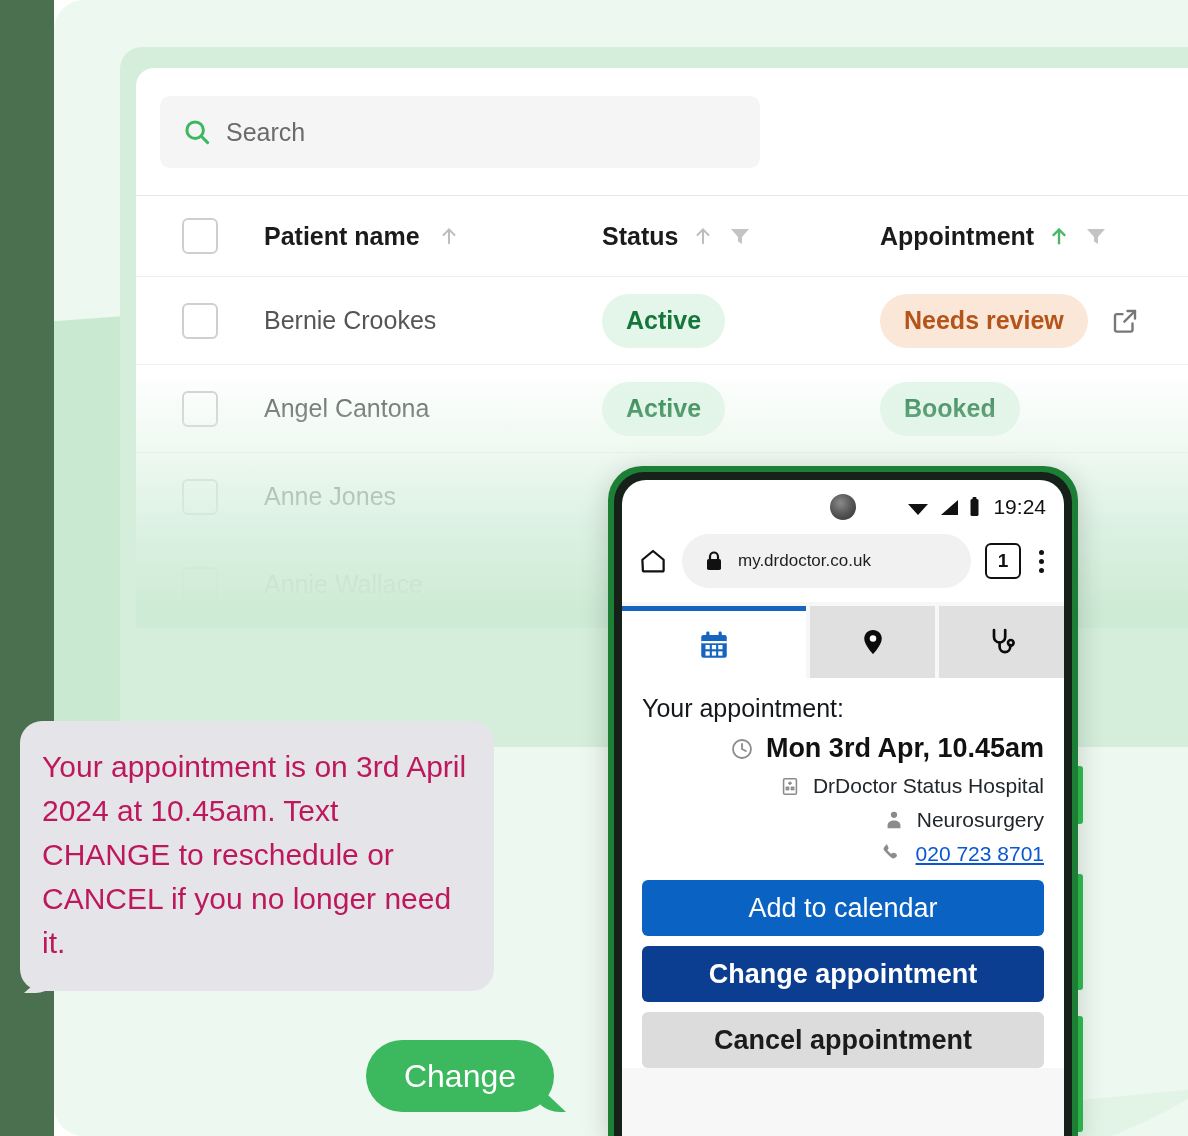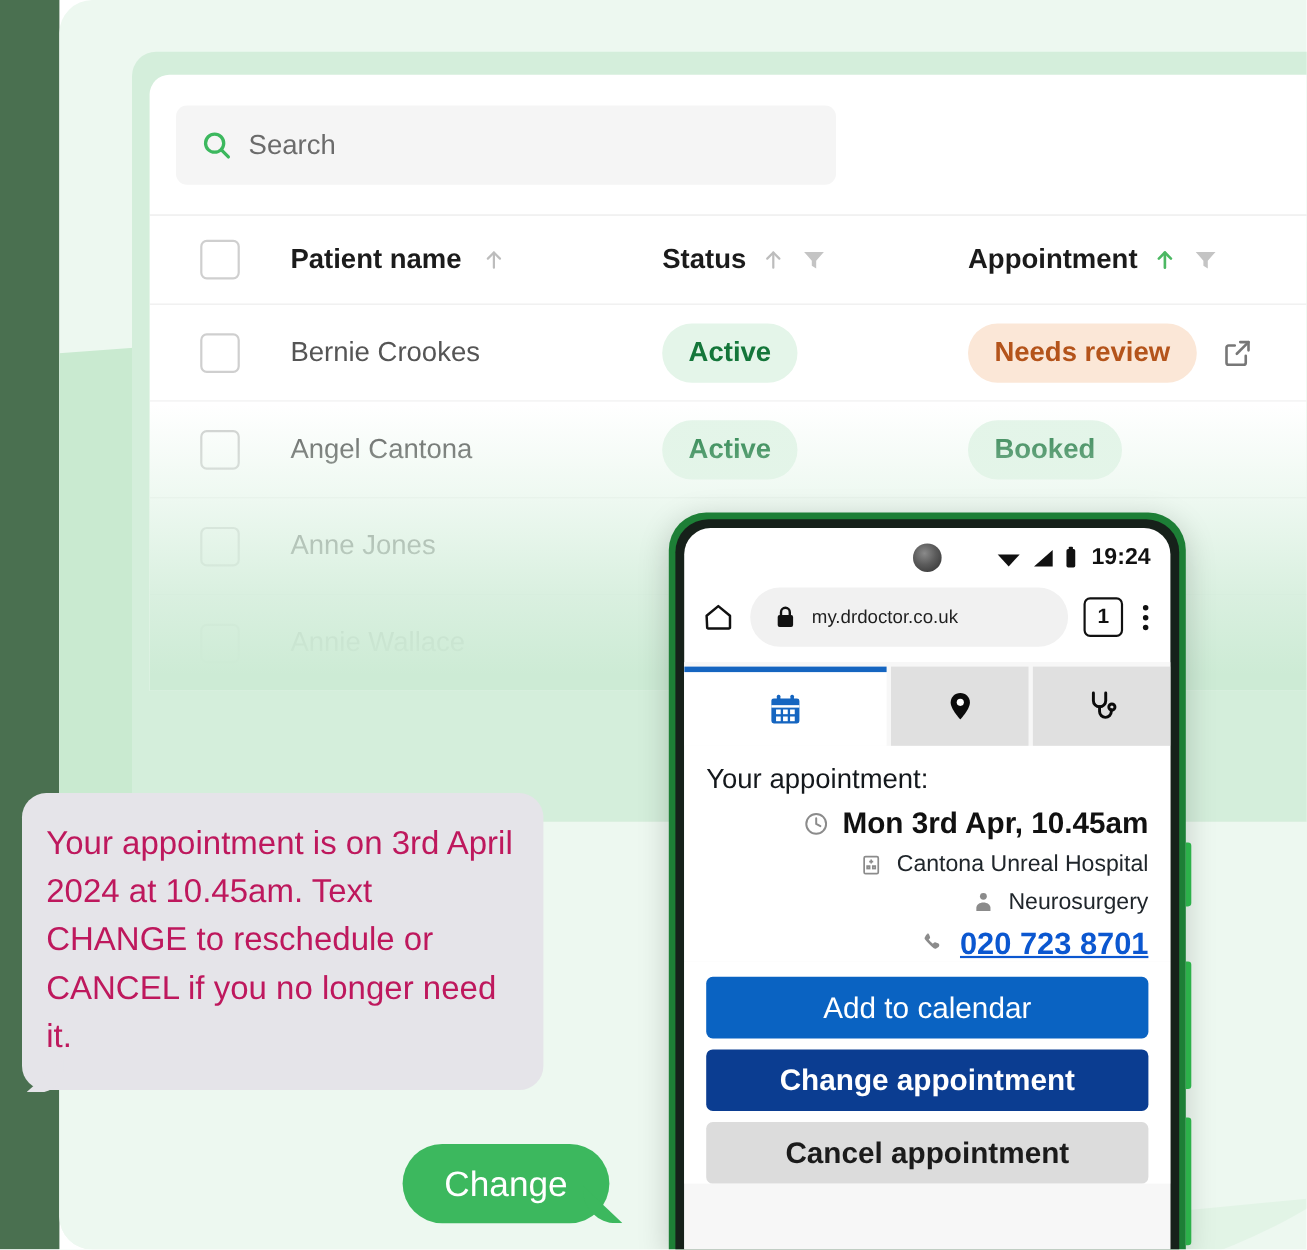--- a/index.html
+++ b/index.html
@@ -207,21 +207,21 @@
     padding: 0 18px;
     gap: 8px;
     position: relative;
   }
   .camera {
     position: absolute; left: 50%; top: 14px;
     transform: translateX(-50%);
     width: 26px; height: 26px; border-radius: 50%;
     background: radial-gradient(circle at 40% 35%, #8a8a8a 0%, #5b5b5b 45%, #2e2e2e 100%);
   }
-  .clock { font-size: 21px; font-weight: bold; color: #111; margin-left: 4px; }
+  .clock { font-size: 21px; font-weight: normal; color: #111; margin-left: 4px; }
   .urlbar {
     display: flex; align-items: center; gap: 14px;
     padding: 0 16px 14px 16px;
   }
   .url-pill {
     flex: 1; height: 54px;
     background: #f1f1f1; border-radius: 27px;
     display: flex; align-items: center; gap: 14px;
     padding: 0 22px;
   }
@@ -244,21 +244,21 @@
   .tab.t1 { width: 42%; background: #ffffff; border-top: 5px solid #1565c0; }
   .tab.t2 { width: 28.5%; }
   .tab.t3 { width: 28.5%; }
 
   .appt-body { background: #ffffff; padding: 16px 20px 0 20px; }
   .appt-title { font-size: 25px; font-weight: normal; color: #14181c; margin-bottom: 8px; }
   .appt-line { display: flex; align-items: center; gap: 12px; margin-top: 10px; justify-content: flex-end; }
   .appt-time { font-size: 27px; font-weight: bold; color: #111; }
   .appt-text { font-size: 21px; color: #20262b; }
   .appt-plain { font-size: 21px; color: #20262b; margin: 18px 0 0 42px; }
-  .appt-phone { font-size: 28px; color: #0b57d0; text-decoration: underline; font-weight: bold; }
+  .appt-phone { font-size: 21px; color: #0b57d0; text-decoration: underline; font-weight: normal; }
 
   .btns { padding: 14px 20px 0 20px; background: #ffffff; }
   .btn {
     height: 56px; border-radius: 6px;
     display: flex; align-items: center; justify-content: center;
     font-size: 27px; margin-bottom: 10px;
   }
   .btn-primary { background: #0a63c2; color: #ffffff; }
   .btn-dark    { background: #0b3d91; color: #ffffff; font-weight: bold; }
   .btn-grey    { background: #dcdcdc; color: #1b1b1b; font-weight: bold; }
@@ -522,21 +522,21 @@
             <div class="appt-line">
               <span>
                 <svg width="22" height="24" viewBox="0 0 24 24" fill="none" stroke="#8b8b8b" stroke-width="1.7">
                   <rect x="5" y="4" width="14" height="17" rx="1.4"></rect>
                   <line x1="12" y1="7" x2="12" y2="11"></line>
                   <line x1="10" y1="9" x2="14" y2="9"></line>
                   <rect x="8" y="13.5" width="2.4" height="2.4"></rect>
                   <rect x="13.6" y="13.5" width="2.4" height="2.4"></rect>
                 </svg>
               </span>
-              <span class="appt-text">Cantona Unreal Hospital</span>
+              <span class="appt-text">DrDoctor Status Hospital</span>
             </div>
 
             <div class="appt-line">
               <span>
                 <svg width="22" height="24" viewBox="0 0 24 24" fill="#8b8b8b">
                   <circle cx="12" cy="6.4" r="3.4"></circle>
                   <path d="M5 21v-3.2c0-3 3.2-5.2 7-5.2s7 2.2 7 5.2V21z"></path>
                 </svg>
               </span>
               <span class="appt-text">Neurosurgery</span>

